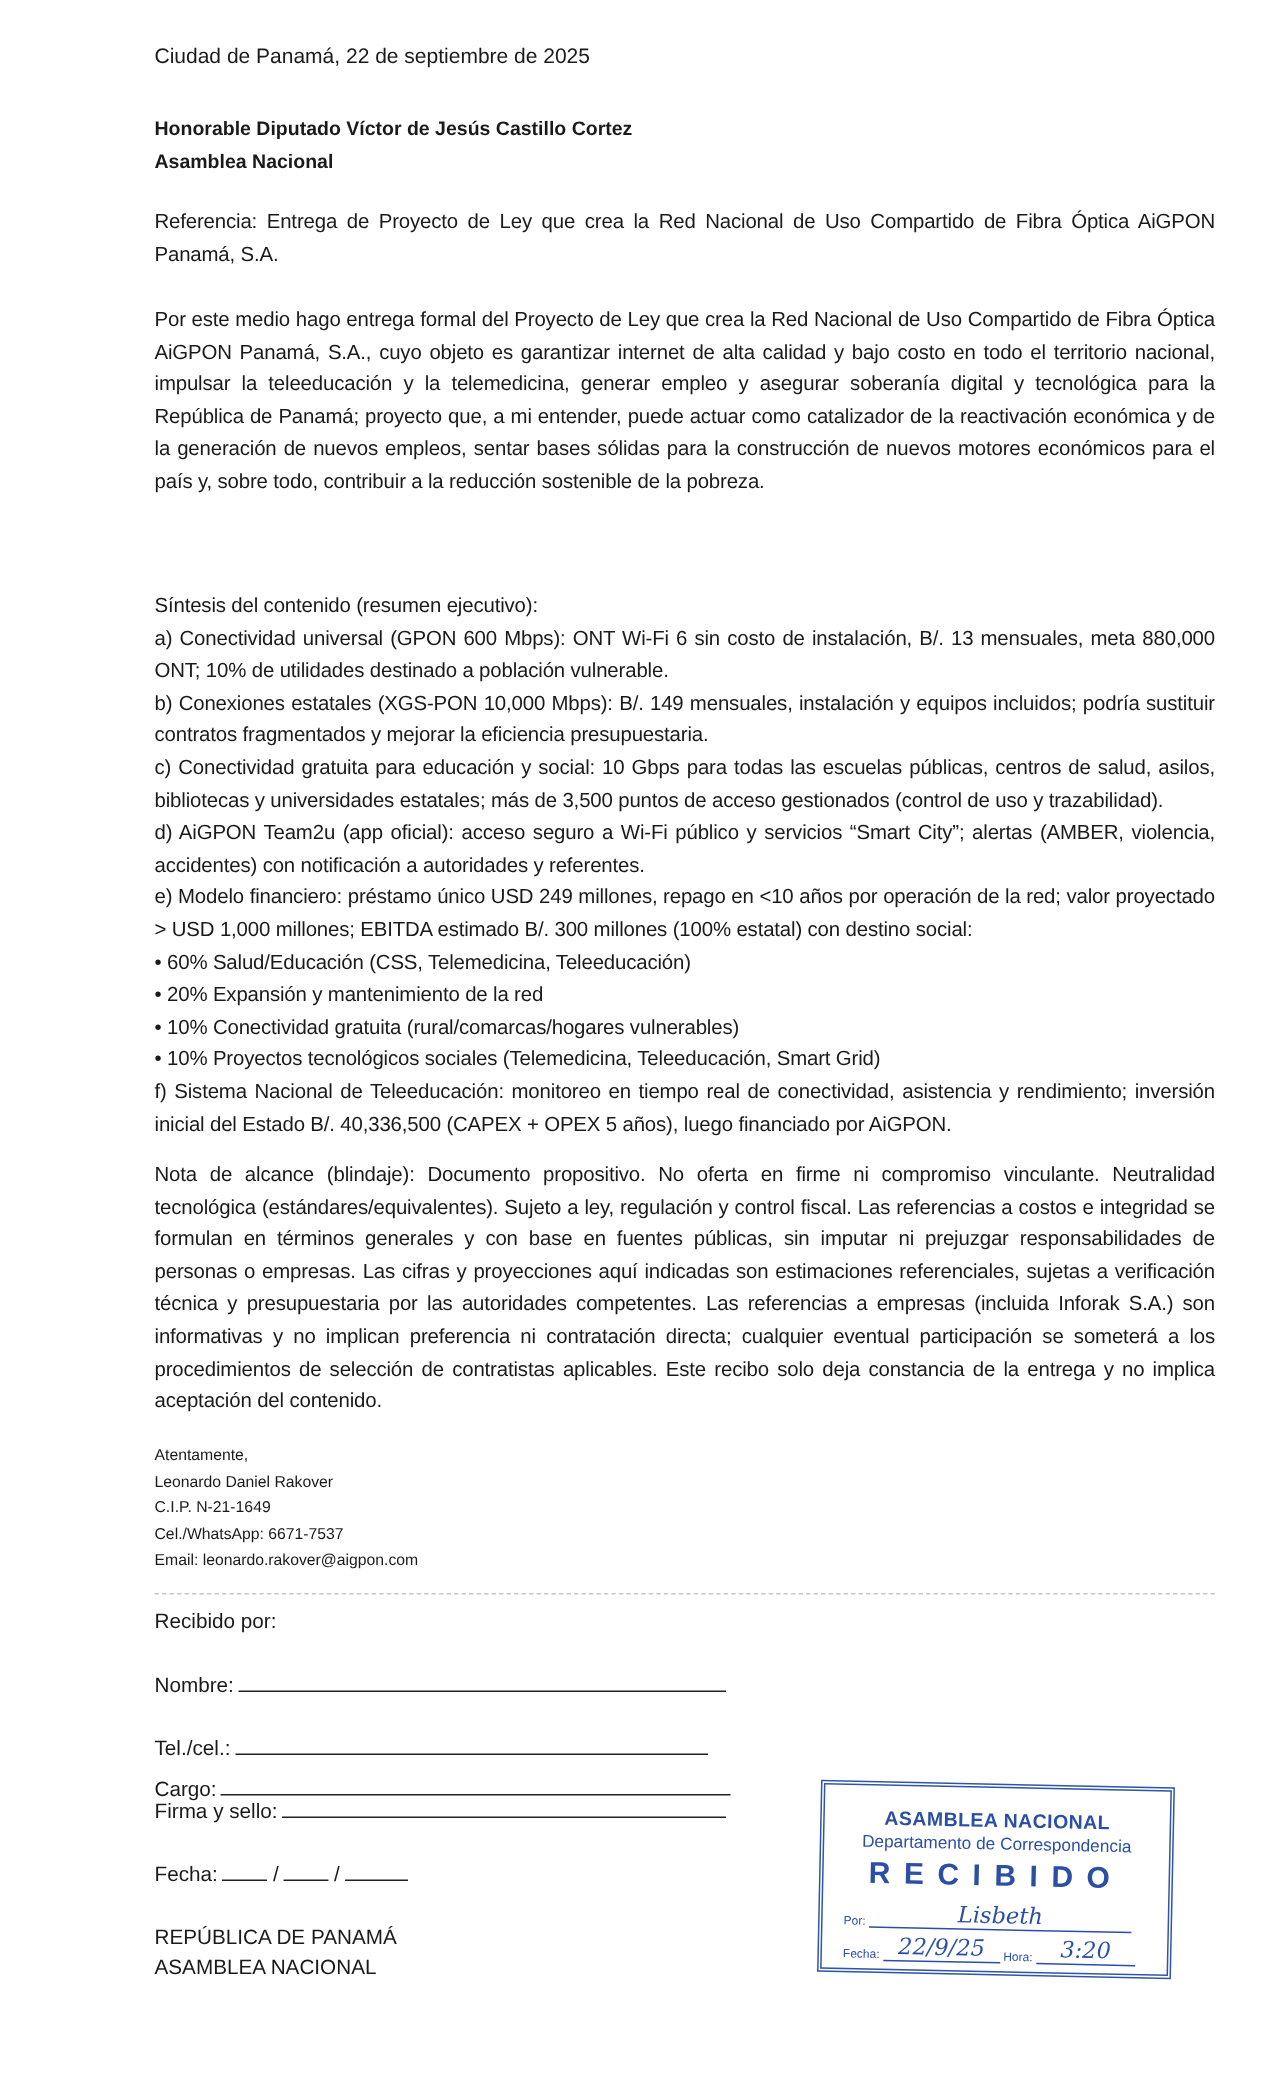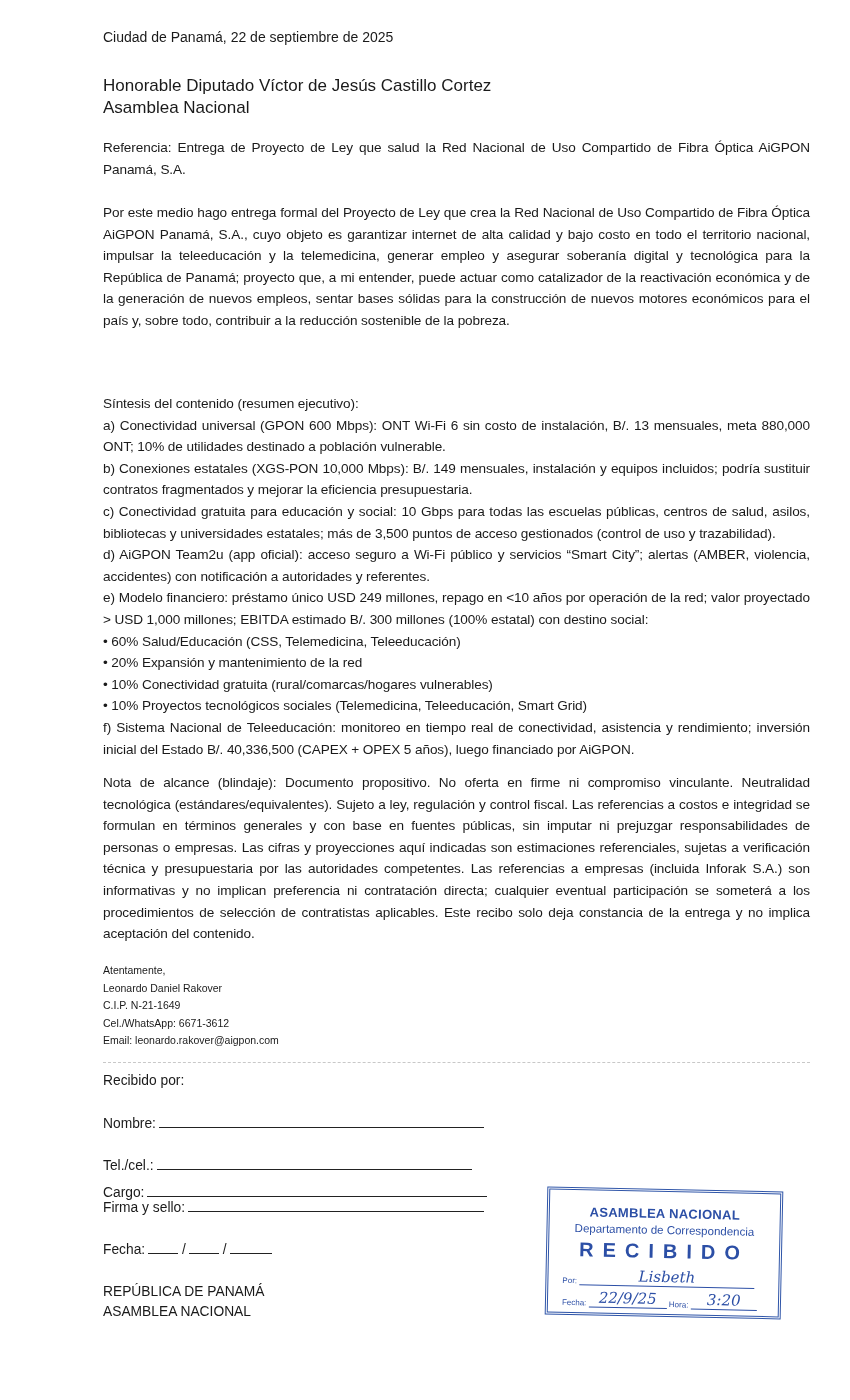--- a/index.html
+++ b/index.html
@@ -4,21 +4,21 @@
   <style>
     html, body { margin: 0; padding: 0; background: #ffffff; }
     body {
       width: 850px; height: 1400px; position: relative; overflow: hidden;
       font-family: "Liberation Sans", sans-serif; color: #1a1a1a;
     }
     .page { position: absolute; left: 0; top: 0; width: 724px; height: 1400px; }
     .abs { position: absolute; }
     .p { font-size: 13.6px; line-height: 21.6px; text-align: justify; letter-spacing: -0.1px; }
     .date { left: 103px; top: 29px; font-size: 14px; }
-    .title { left: 103px; top: 75px; font-size: 17px; font-weight: normal; line-height: 22px; }
+    .title { left: 103px; top: 75px; font-size: 13px; font-weight: bold; line-height: 22px; }
     .block { left: 103px; width: 707px; }
     .small { font-size: 10.5px; line-height: 17.5px; }
     .rule { left: 103px; top: 1062px; width: 707px; height: 0; border-top: 1px dashed #c8c8c8; }
     .field { font-size: 13.8px; line-height: 20px; white-space: nowrap; }
     .line { display: inline-block; border-bottom: 1px solid #222; height: 14px; vertical-align: baseline; margin-left: 3px; }
     .stamp {
       left: 546px; top: 1189px; width: 236px; height: 128px;
       border: 3px double #2f55a8; transform: rotate(1.2deg);
       color: #2c4fa6; font-family: "Liberation Sans", sans-serif; box-sizing: border-box;
     }
@@ -34,21 +34,21 @@
 
 <div class="page">
 
   <div class="abs date">Ciudad de Panamá, 22 de septiembre de 2025</div>
 
   <div class="abs title">
     <div>Honorable Diputado Víctor de Jesús Castillo Cortez</div>
     <div>Asamblea Nacional</div>
   </div>
 
-  <div class="abs block p" style="top:137px;">Referencia: Entrega de Proyecto de Ley que salud la Red Nacional de Uso Compartido de Fibra Óptica AiGPON Panamá, S.A.</div>
+  <div class="abs block p" style="top:137px;">Referencia: Entrega de Proyecto de Ley que crea la Red Nacional de Uso Compartido de Fibra Óptica AiGPON Panamá, S.A.</div>
 
   <div class="abs block p" style="top:202px;">Por este medio hago entrega formal del Proyecto de Ley que crea la Red Nacional de Uso Compartido de Fibra Óptica AiGPON Panamá, S.A., cuyo objeto es garantizar internet de alta calidad y bajo costo en todo el territorio nacional, impulsar la teleeducación y la telemedicina, generar empleo y asegurar soberanía digital y tecnológica para la República de Panamá; proyecto que, a mi entender, puede actuar como catalizador de la reactivación económica y de la generación de nuevos empleos, sentar bases sólidas para la construcción de nuevos motores económicos para el país y, sobre todo, contribuir a la reducción sostenible de la pobreza.</div>
 
 
   <div class="abs block p" style="top:393px;">
     <div>Síntesis del contenido (resumen ejecutivo):</div>
     <div>a) Conectividad universal (GPON 600 Mbps): ONT Wi-Fi 6 sin costo de instalación, B/. 13 mensuales, meta 880,000 ONT; 10% de utilidades destinado a población vulnerable.</div>
     <div>b) Conexiones estatales (XGS-PON 10,000 Mbps): B/. 149 mensuales, instalación y equipos incluidos; podría sustituir contratos fragmentados y mejorar la eficiencia presupuestaria.</div>
     <div>c) Conectividad gratuita para educación y social: 10 Gbps para todas las escuelas públicas, centros de salud, asilos, bibliotecas y universidades estatales; más de 3,500 puntos de acceso gestionados (control de uso y trazabilidad).</div>
     <div>d) AiGPON Team2u (app oficial): acceso seguro a Wi-Fi público y servicios “Smart City”; alertas (AMBER, violencia, accidentes) con notificación a autoridades y referentes.</div>
@@ -59,21 +59,21 @@
     <div>• 10% Proyectos tecnológicos sociales (Telemedicina, Teleeducación, Smart Grid)</div>
     <div>f) Sistema Nacional de Teleeducación: monitoreo en tiempo real de conectividad, asistencia y rendimiento; inversión inicial del Estado B/. 40,336,500 (CAPEX + OPEX 5 años), luego financiado por AiGPON.</div>
   </div>
 
   <div class="abs block p" style="top:772px;">Nota de alcance (blindaje): Documento propositivo. No oferta en firme ni compromiso vinculante. Neutralidad tecnológica (estándares/equivalentes). Sujeto a ley, regulación y control fiscal. Las referencias a costos e integridad se formulan en términos generales y con base en fuentes públicas, sin imputar ni prejuzgar responsabilidades de personas o empresas. Las cifras y proyecciones aquí indicadas son estimaciones referenciales, sujetas a verificación técnica y presupuestaria por las autoridades competentes. Las referencias a empresas (incluida Inforak S.A.) son informativas y no implican preferencia ni contratación directa; cualquier eventual participación se someterá a los procedimientos de selección de contratistas aplicables. Este recibo solo deja constancia de la entrega y no implica aceptación del contenido.</div>
 
   <div class="abs small" style="left:103px; top:962px;">
     <div>Atentamente,</div>
     <div>Leonardo Daniel Rakover</div>
     <div>C.I.P. N-21-1649</div>
-    <div>Cel./WhatsApp: 6671-3612</div>
+    <div>Cel./WhatsApp: 6671-7537</div>
     <div>Email: leonardo.rakover@aigpon.com</div>
   </div>
 
   <div class="abs rule"></div>
 
   <div class="abs field" style="left:103px; top:1071px;text-align:center;">Recibido por:</div>
 
   <div class="abs field" style="left:103px; top:1113px;">
     <span>Nombre:</span><span class="line" style="width:325px;"></span>
   </div>

